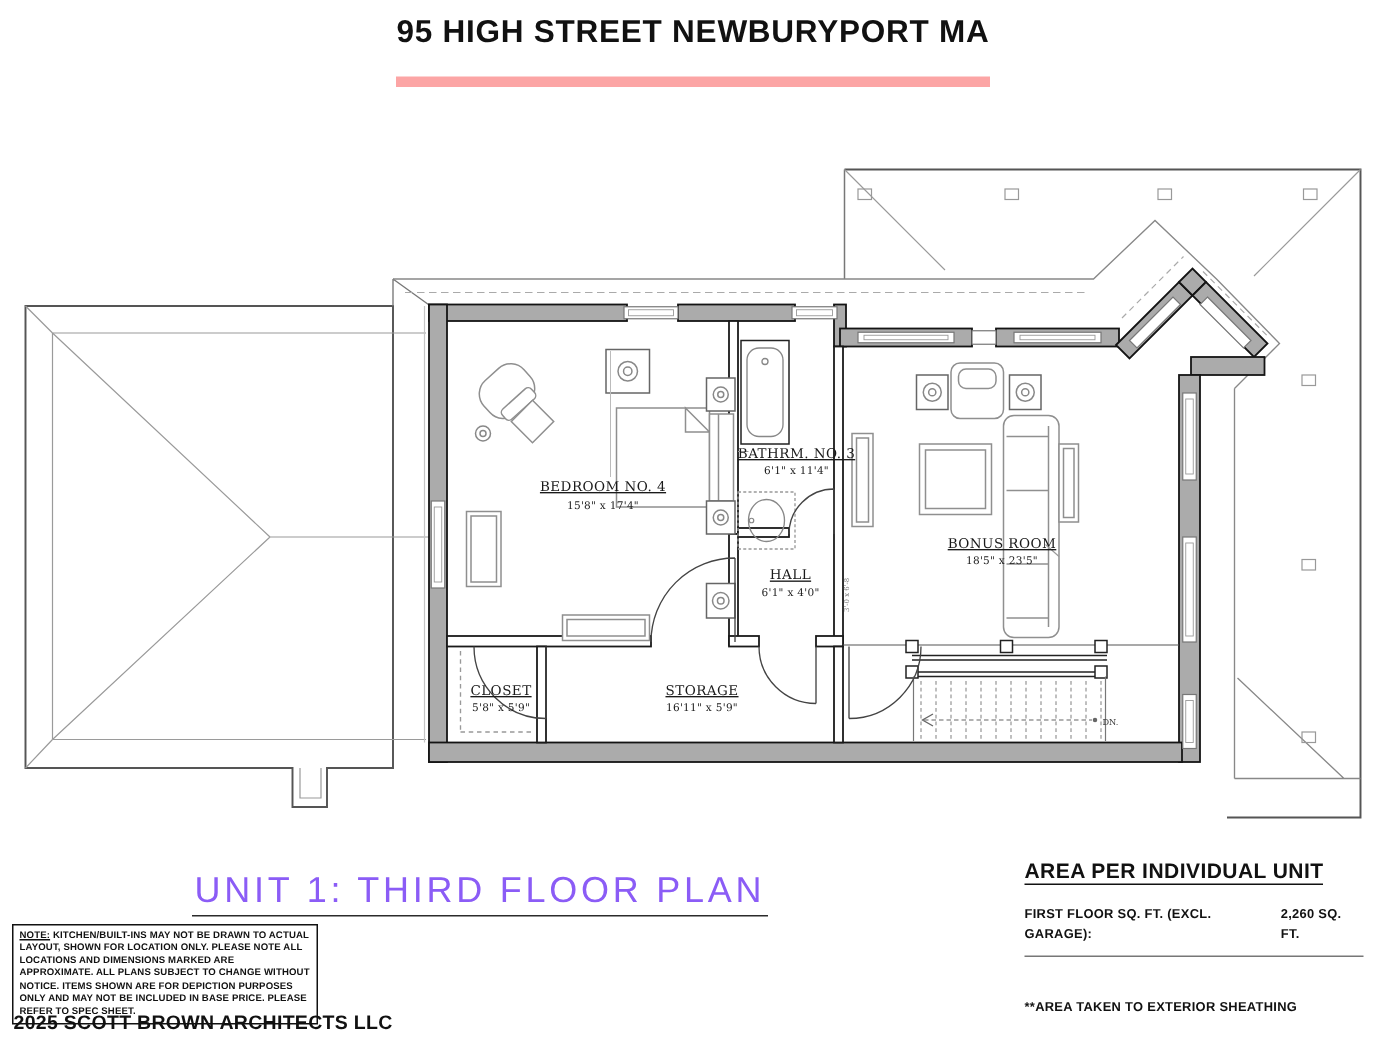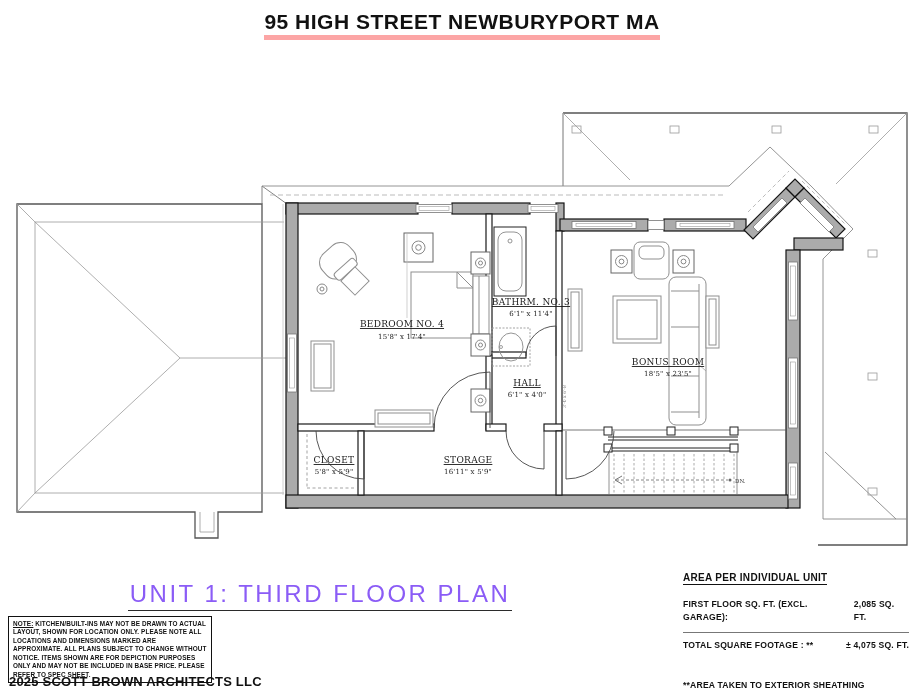--- a/index.html
+++ b/index.html
@@ -1,30 +1,30 @@
 <!DOCTYPE html>
 <html><head>
 <meta charset="utf-8">
 <style>
   html,body{margin:0;padding:0;background:#fff;}
   .page{position:relative;width:924px;height:698px;background:#fff;overflow:hidden;
         font-family:"Liberation Sans",sans-serif;color:#111;}
   .title-wrap{position:absolute;top:10px;left:0;width:924px;text-align:center;}
   .title{display:inline-block;font-size:21px;font-weight:bold;letter-spacing:.5px;
-         border-bottom:5px solid #fca5a5;padding-bottom:1px;}
+         border-bottom:7px solid #fca5a5;padding-bottom:17px;}
   .plan-svg{position:absolute;top:0;left:0;}
   .plan-title-wrap{position:absolute;top:580px;left:0;width:640px;text-align:center;}
   .plan-title{display:inline-block;font-size:24px;font-weight:400;letter-spacing:2.5px;
               color:#8b5cf6;border-bottom:1.5px solid #2b2b2b;padding:0 2px 2px 2px;}
   .note-box{position:absolute;left:8px;top:616px;width:194px;border:1.3px solid #111;
             padding:3px 4px;font-size:6.4px;font-weight:600;line-height:1.32;letter-spacing:.1px;}
   .note-label{text-decoration:underline;}
   .copyright{position:absolute;left:9px;top:674px;font-size:13px;font-weight:bold;letter-spacing:.2px;}
   .area-panel{position:absolute;left:683px;top:572px;width:226px;font-size:8.6px;font-weight:bold;letter-spacing:.2px;}
-  .area-heading{display:inline-block;font-size:10px;border-bottom:1.6px solid #111;padding-bottom:1px;margin-bottom:13px;letter-spacing:.3px;}
+  .area-heading{display:inline-block;font-size:14px;border-bottom:1.6px solid #111;padding-bottom:1px;margin-bottom:13px;letter-spacing:.3px;}
   .area-row{display:flex;justify-content:space-between;line-height:1.5;}
   .area-divider{border:0;border-top:1px solid #777;margin:8px 0 6px 0;}
   .area-foot{margin-top:28px;}
   
   .rl{font-family:"DejaVu Serif",serif;font-size:9px;fill:#1a1a1a;text-anchor:middle;
       letter-spacing:.3px;text-decoration:underline;}
   .rd{font-family:"DejaVu Serif",serif;font-size:7px;fill:#1a1a1a;text-anchor:middle;letter-spacing:.2px;}
   .tiny{font-family:"DejaVu Serif",serif;font-size:5.5px;fill:#333;}
   .rot{font-family:"DejaVu Serif",serif;font-size:4.6px;fill:#777;}
 </style>
@@ -265,23 +265,19 @@
   </div>
 
   <div class="note-box"><span class="note-label">NOTE:</span><span> KITCHEN/BUILT-INS MAY NOT BE DRAWN TO ACTUAL LAYOUT, SHOWN FOR LOCATION ONLY. PLEASE NOTE ALL LOCATIONS AND DIMENSIONS MARKED ARE APPROXIMATE. ALL PLANS SUBJECT TO CHANGE WITHOUT NOTICE. ITEMS SHOWN ARE FOR DEPICTION PURPOSES ONLY AND MAY NOT BE INCLUDED IN BASE PRICE. PLEASE REFER TO SPEC SHEET.</span></div>
 
   <div class="copyright">2025 SCOTT BROWN ARCHITECTS LLC</div>
 
   <div class="area-panel">
     <span class="area-heading">AREA PER INDIVIDUAL UNIT</span>
     <div class="area-row">
       <span>FIRST FLOOR SQ. FT. (EXCL. GARAGE):</span>
-      <span>2,085 SQ. FT.</span>
+      <span>2,260 SQ. FT.</span>
     </div>
     <hr class="area-divider">
-    <div class="area-row">
-      <span>TOTAL SQUARE FOOTAGE : **</span>
-      <span>± 4,075 SQ. FT.</span>
-    </div>
     <div class="area-foot">**AREA TAKEN TO EXTERIOR SHEATHING</div>
   </div>
 
 </div>
 
 </body></html>

